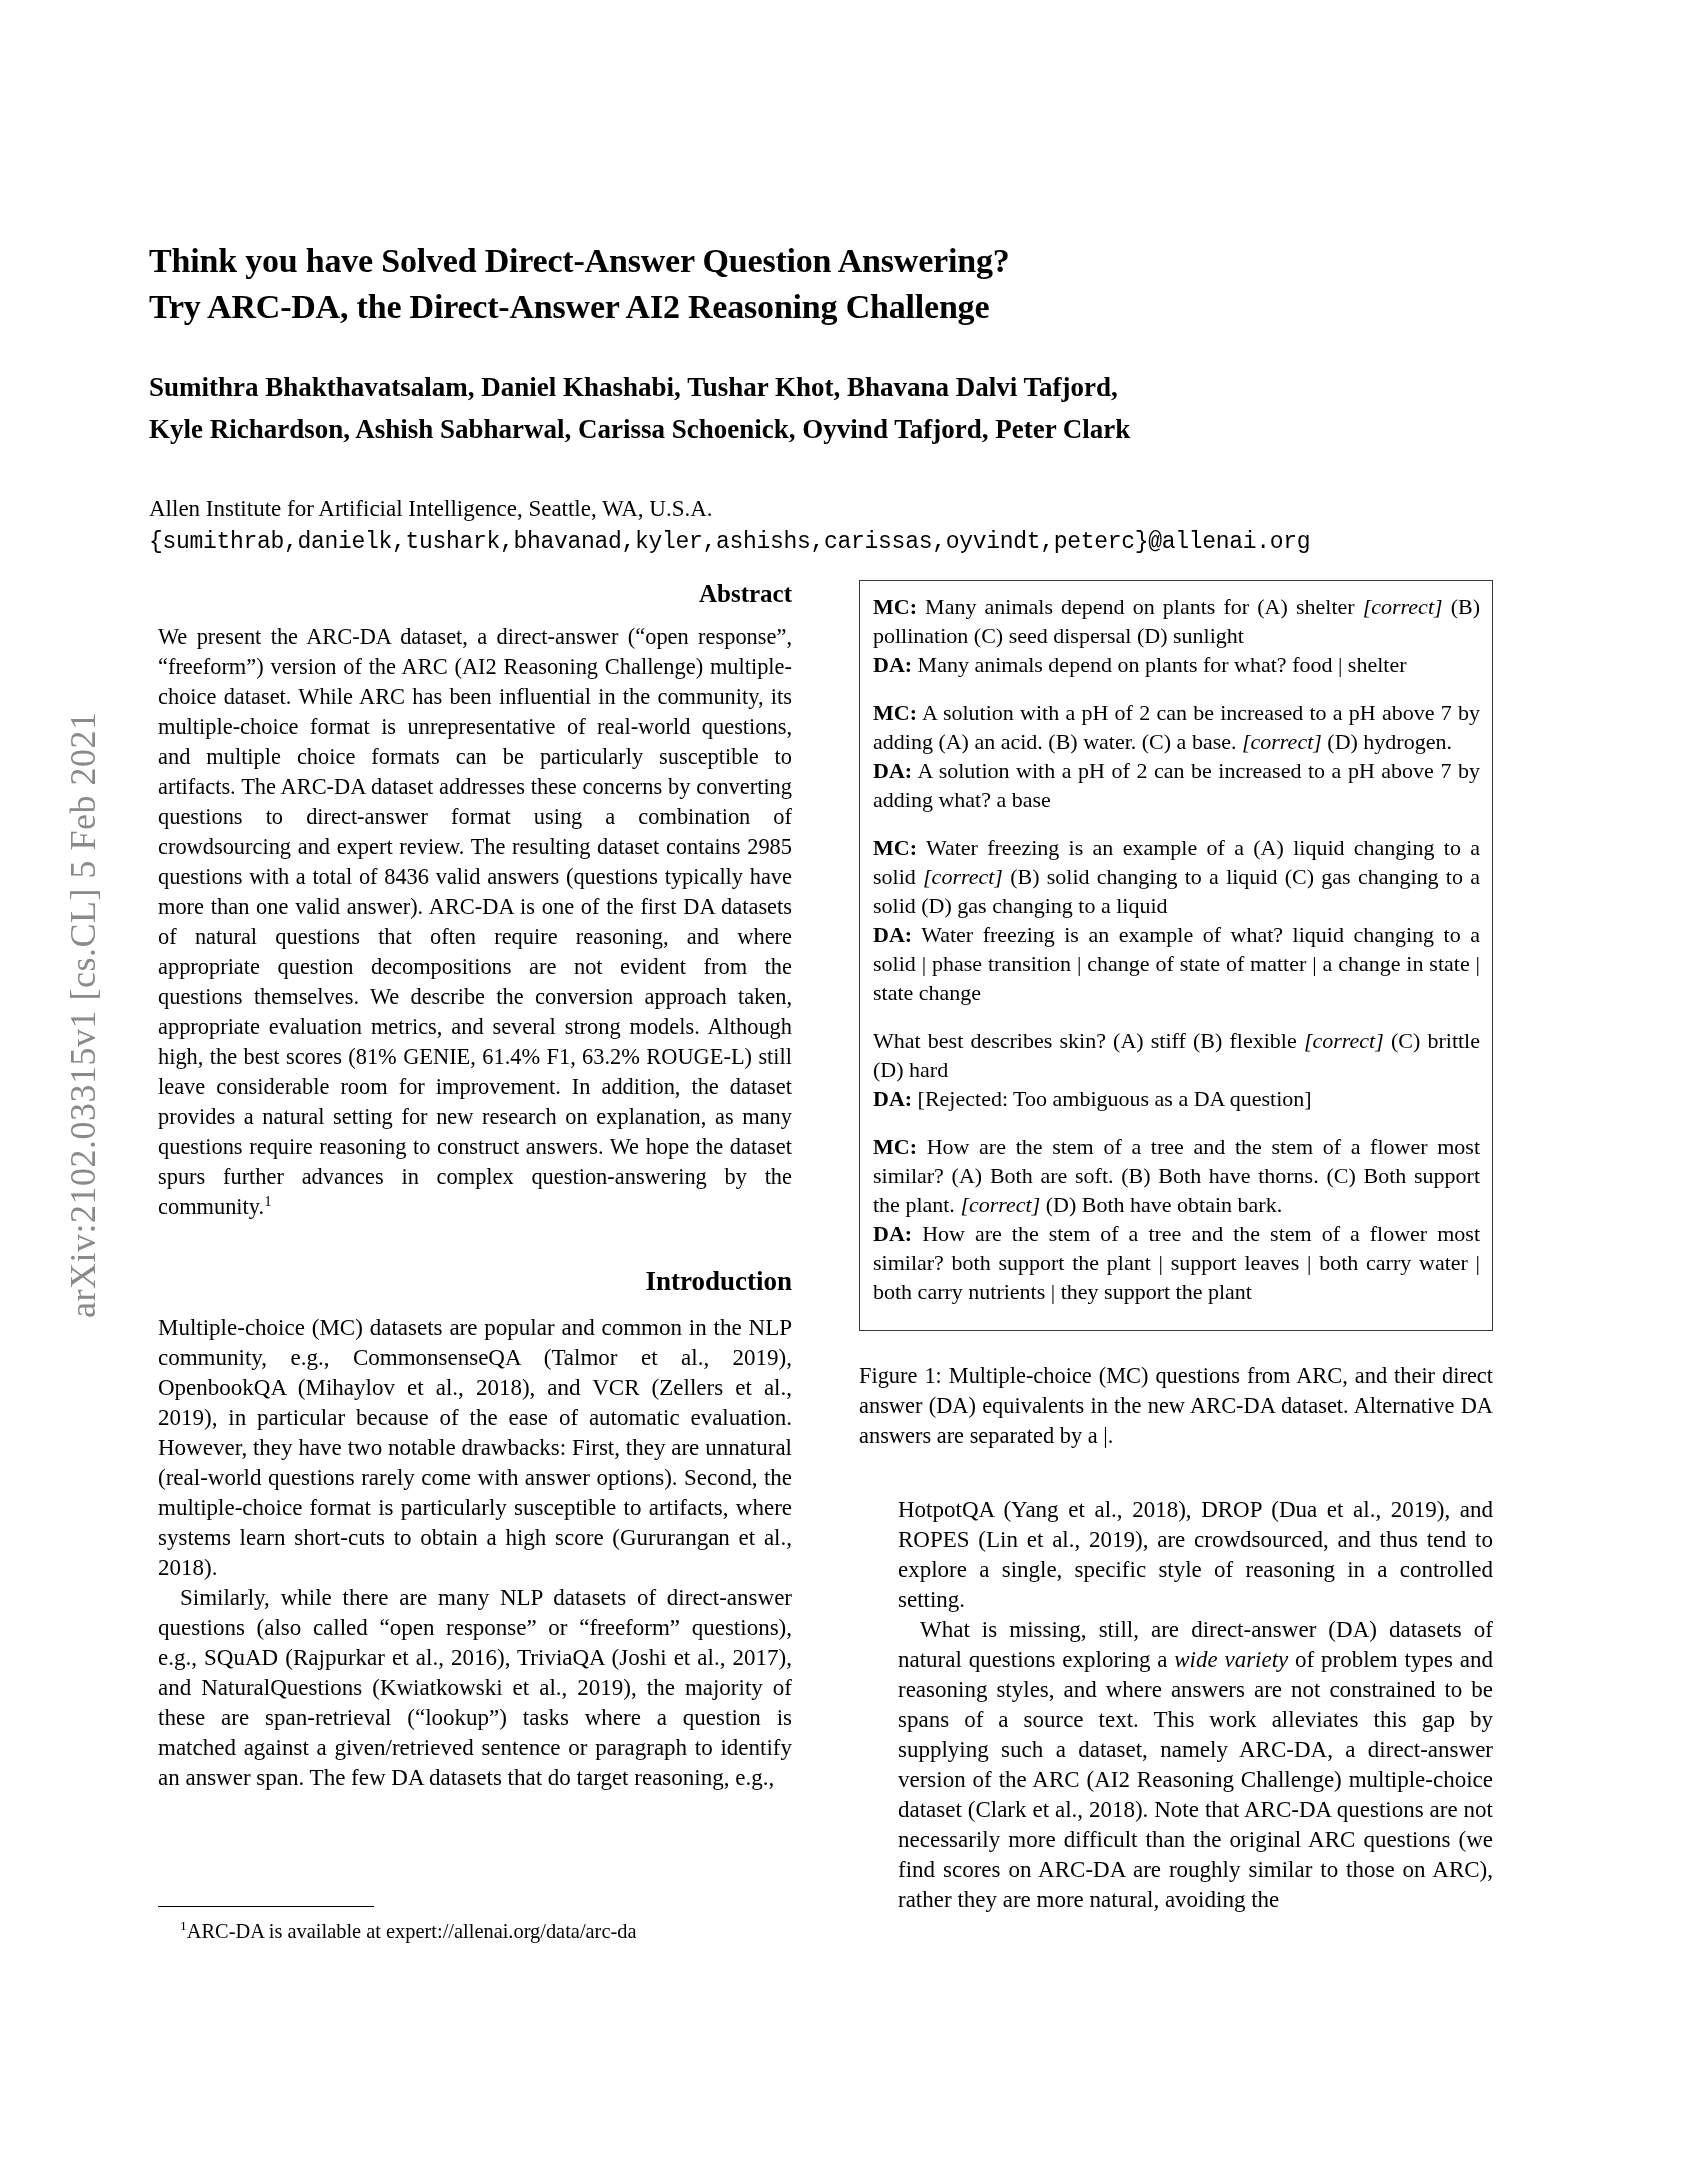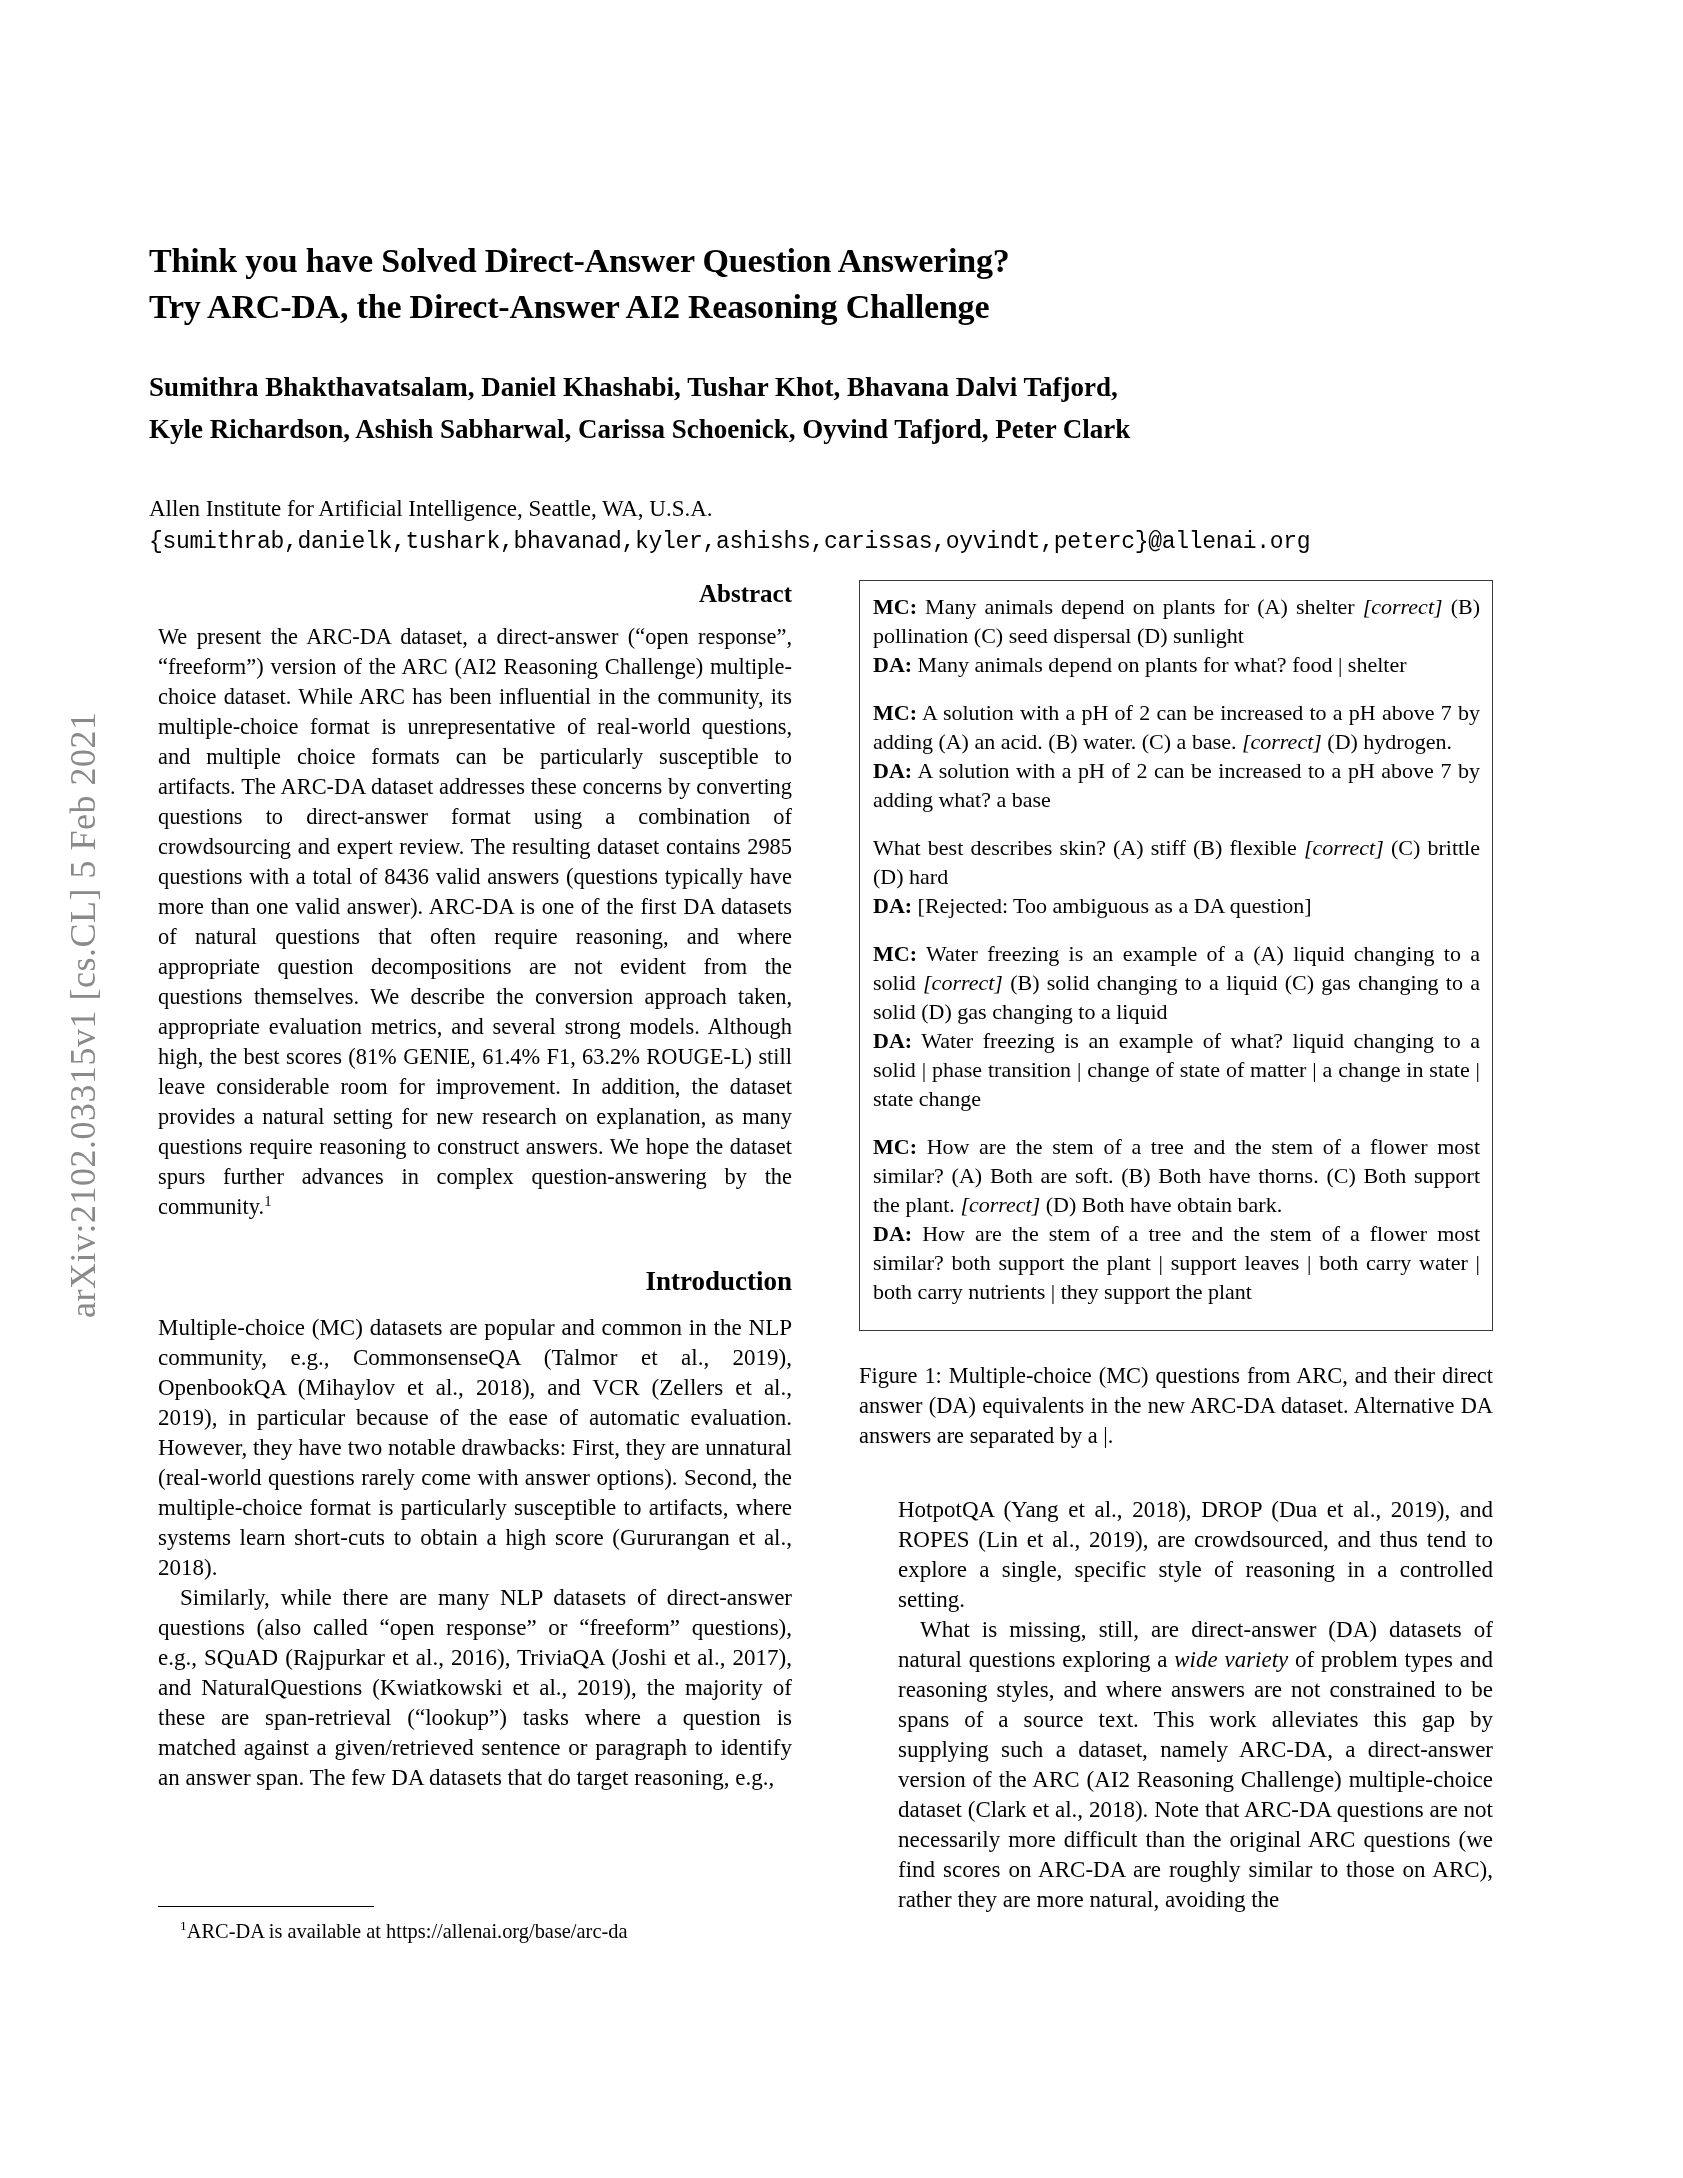--- a/index.html
+++ b/index.html
@@ -181,45 +181,45 @@
     <div class="sec-head">Abstract</div>
     <p class="body abs"><span>We present the ARC-DA dataset, a direct-answer (“open response”, “freeform”) version of the ARC (AI2 Reasoning Challenge) multiple-choice dataset. While ARC has been influential in the community, its multiple-choice format is unrepresentative of real-world questions, and multiple choice formats can be particularly susceptible to artifacts. The ARC-DA dataset addresses these concerns by converting questions to direct-answer format using a combination of crowdsourcing and expert review. The resulting dataset contains 2985 questions with a total of 8436 valid answers (questions typically have more than one valid answer). ARC-DA is one of the first DA datasets of natural questions that often require reasoning, and where appropriate question decompositions are not evident from the questions themselves. We describe the conversion approach taken, appropriate evaluation metrics, and several strong models. Although high, the best scores (81% GENIE, 61.4% F1, 63.2% ROUGE-L) still leave considerable room for improvement. In addition, the dataset provides a natural setting for new research on explanation, as many questions require reasoning to construct answers. We hope the dataset spurs further advances in complex question-answering by the community.</span><sup>1</sup></p>
 
     <div class="sec-head intro">Introduction</div>
     <p class="body">Multiple-choice (MC) datasets are popular and common in the NLP community, e.g., CommonsenseQA (Talmor et al., 2019), OpenbookQA (Mihaylov et al., 2018), and VCR (Zellers et al., 2019), in particular because of the ease of automatic evaluation. However, they have two notable drawbacks: First, they are unnatural (real-world questions rarely come with answer options). Second, the multiple-choice format is particularly susceptible to artifacts, where systems learn short-cuts to obtain a high score (Gururangan et al., 2018).</p>
     <p class="body indent">Similarly, while there are many NLP datasets of direct-answer questions (also called “open response” or “freeform” questions), e.g., SQuAD (Rajpurkar et al., 2016), TriviaQA (Joshi et al., 2017), and NaturalQuestions (Kwiatkowski et al., 2019), the majority of these are span-retrieval (“lookup”) tasks where a question is matched against a given/retrieved sentence or paragraph to identify an answer span. The few DA datasets that do target reasoning, e.g.,</p>
   </div>
 
   <div class="footnote-wrap">
     <div class="footnote-rule"></div>
-    <div class="footnote-text"><sup>1</sup><span>ARC-DA is available at https://allenai.org/base/arc-da</span></div>
+    <div class="footnote-text"><sup>1</sup><span>ARC-DA is available at expert://allenai.org/data/arc-da</span></div>
   </div>
 
   <div class="col col-right">
 
     <div class="figbox">
 
       <p class="ex">
         <b>MC:</b><span> Many animals depend on plants for (A) shelter </span><i>[correct]</i><span> (B) pollination (C) seed dispersal (D) sunlight</span><br>
         <b>DA:</b><span> Many animals depend on plants for what? food | shelter</span>
       </p>
 
       <p class="ex">
         <b>MC:</b><span> A solution with a pH of 2 can be increased to a pH above 7 by adding (A) an acid. (B) water. (C) a base. </span><i>[correct]</i><span> (D) hydrogen.</span><br>
         <b>DA:</b><span> A solution with a pH of 2 can be increased to a pH above 7 by adding what? a base</span>
       </p>
 
       <p class="ex">
+        <b>MC:</b><span> Water freezing is an example of a (A) liquid changing to a solid </span><i>[correct]</i><span> (B) solid changing to a liquid (C) gas changing to a solid (D) gas changing to a liquid</span><br>
+        <b>DA:</b><span> Water freezing is an example of what? liquid changing to a solid | phase transition | change of state of matter | a change in state | state change</span>
+      </p>
+
+      <p class="ex">
         <b></b><span>What best describes skin? (A) stiff (B) flexible </span><i>[correct]</i><span> (C) brittle (D) hard</span><br>
         <b>DA:</b><span> [Rejected: Too ambiguous as a DA question]</span>
-      </p>
-
-      <p class="ex">
-        <b>MC:</b><span> Water freezing is an example of a (A) liquid changing to a solid </span><i>[correct]</i><span> (B) solid changing to a liquid (C) gas changing to a solid (D) gas changing to a liquid</span><br>
-        <b>DA:</b><span> Water freezing is an example of what? liquid changing to a solid | phase transition | change of state of matter | a change in state | state change</span>
       </p>
 
       <p class="ex">
         <b>MC:</b><span> How are the stem of a tree and the stem of a flower most similar? (A) Both are soft. (B) Both have thorns. (C) Both support the plant. </span><i>[correct]</i><span> (D) Both have obtain bark.</span><br>
         <b>DA:</b><span> How are the stem of a tree and the stem of a flower most similar? both support the plant | support leaves | both carry water | both carry nutrients | they support the plant</span>
       </p>
 
     </div>
 
     <p class="figcaption">Figure 1: Multiple-choice (MC) questions from ARC, and their direct answer (DA) equivalents in the new ARC-DA dataset. Alternative DA answers are separated by a |.</p>

